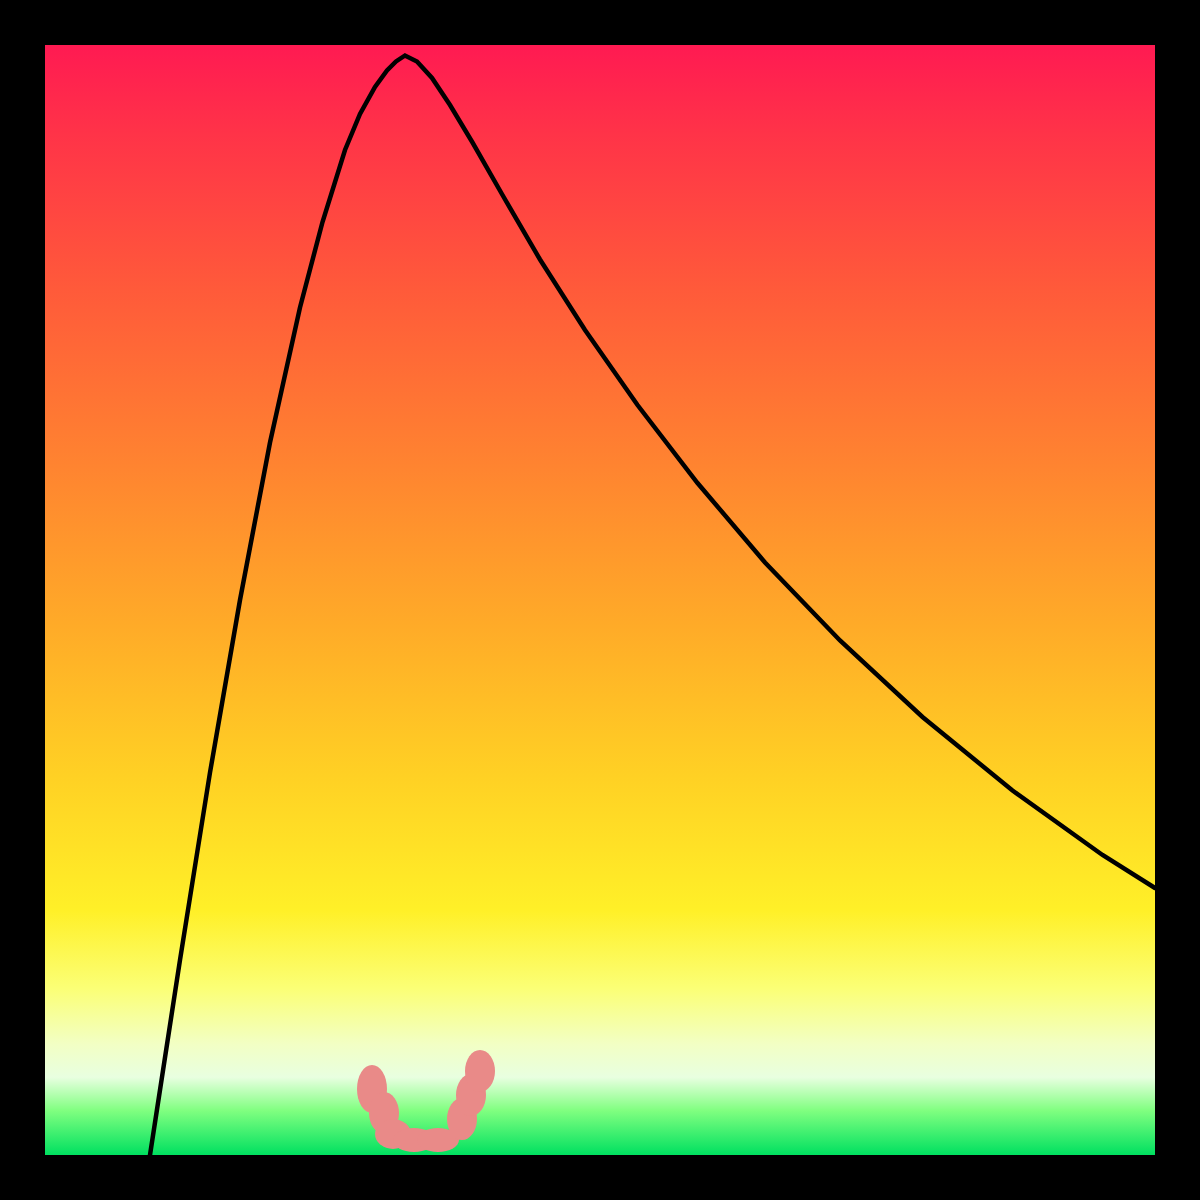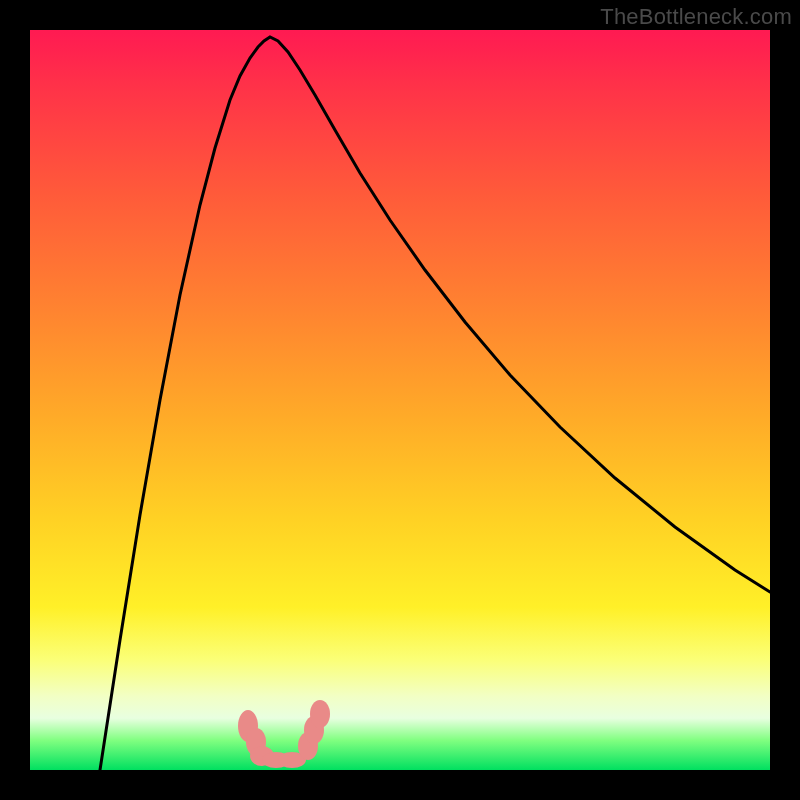--- a/index.html
+++ b/index.html
@@ -73,14 +73,13 @@
           <ellipse cx="226" cy="712" rx="10" ry="14" fill="#e98a88" stroke="#cf6e6c" stroke-width="0"></ellipse>
           <ellipse cx="232" cy="726" rx="12" ry="10" fill="#e98a88" stroke="#cf6e6c" stroke-width="0"></ellipse>
           <ellipse cx="246" cy="730" rx="14" ry="8" fill="#e98a88" stroke="#cf6e6c" stroke-width="0"></ellipse>
           <ellipse cx="262" cy="730" rx="14" ry="8" fill="#e98a88" stroke="#cf6e6c" stroke-width="0"></ellipse>
           <ellipse cx="278" cy="716" rx="10" ry="14" fill="#e98a88" stroke="#cf6e6c" stroke-width="0"></ellipse>
           <ellipse cx="284" cy="700" rx="10" ry="14" fill="#e98a88" stroke="#cf6e6c" stroke-width="0"></ellipse>
           <ellipse cx="290" cy="684" rx="10" ry="14" fill="#e98a88" stroke="#cf6e6c" stroke-width="0"></ellipse>
         </g>
     </svg>
   </div>
-  <div class="watermark">TheBottleneck.com</div>
 </div>
 
 </body></html>

